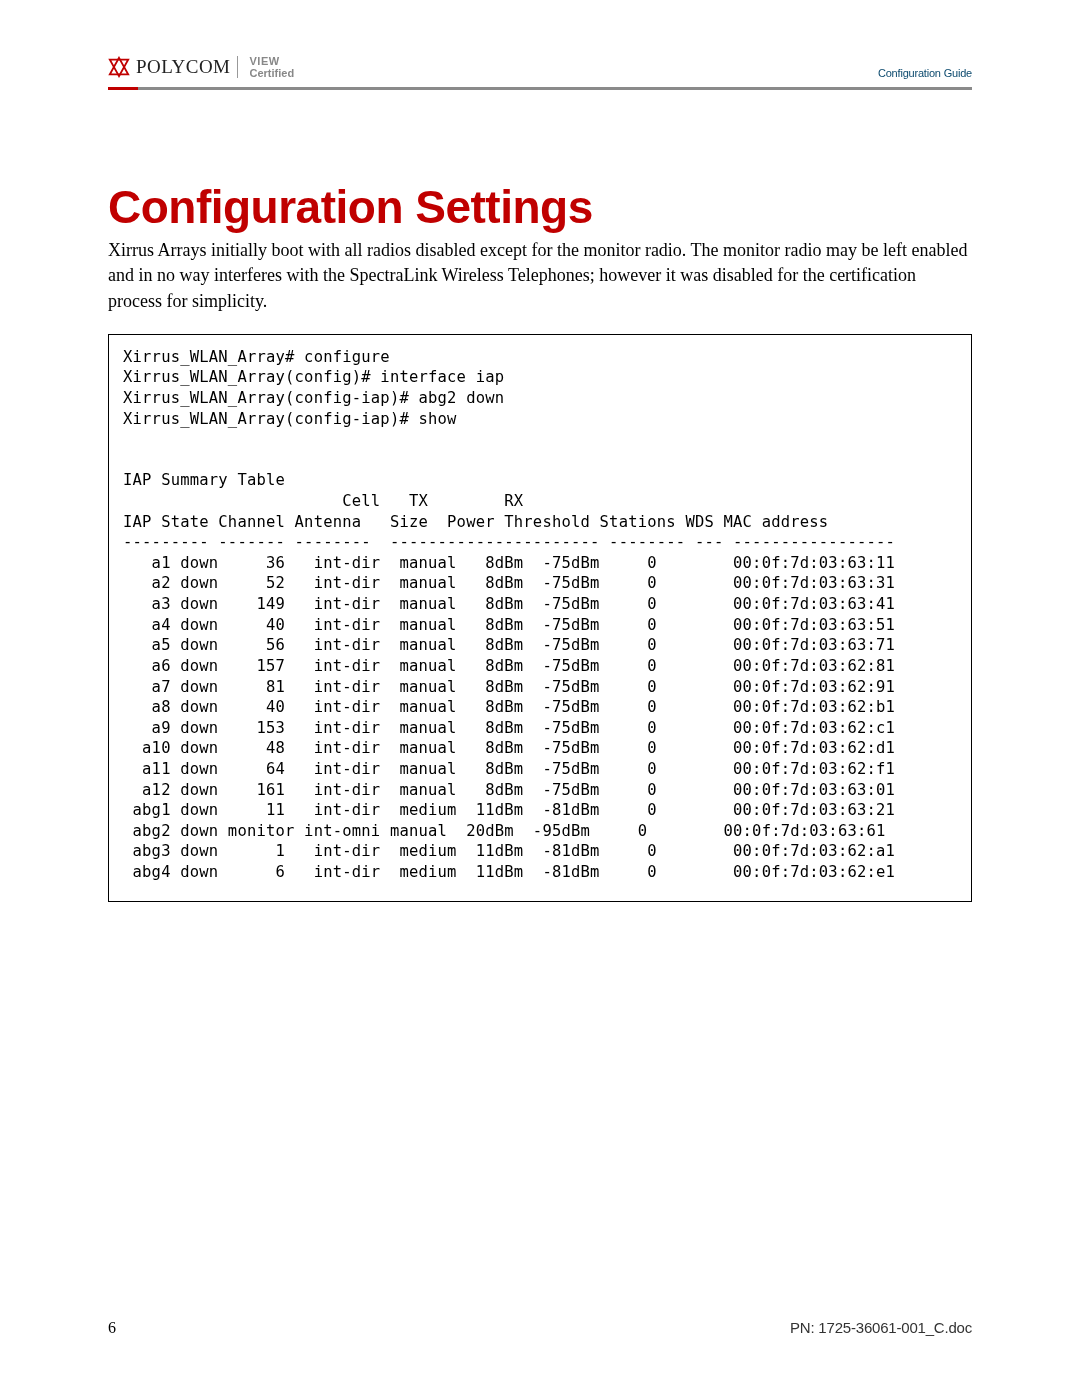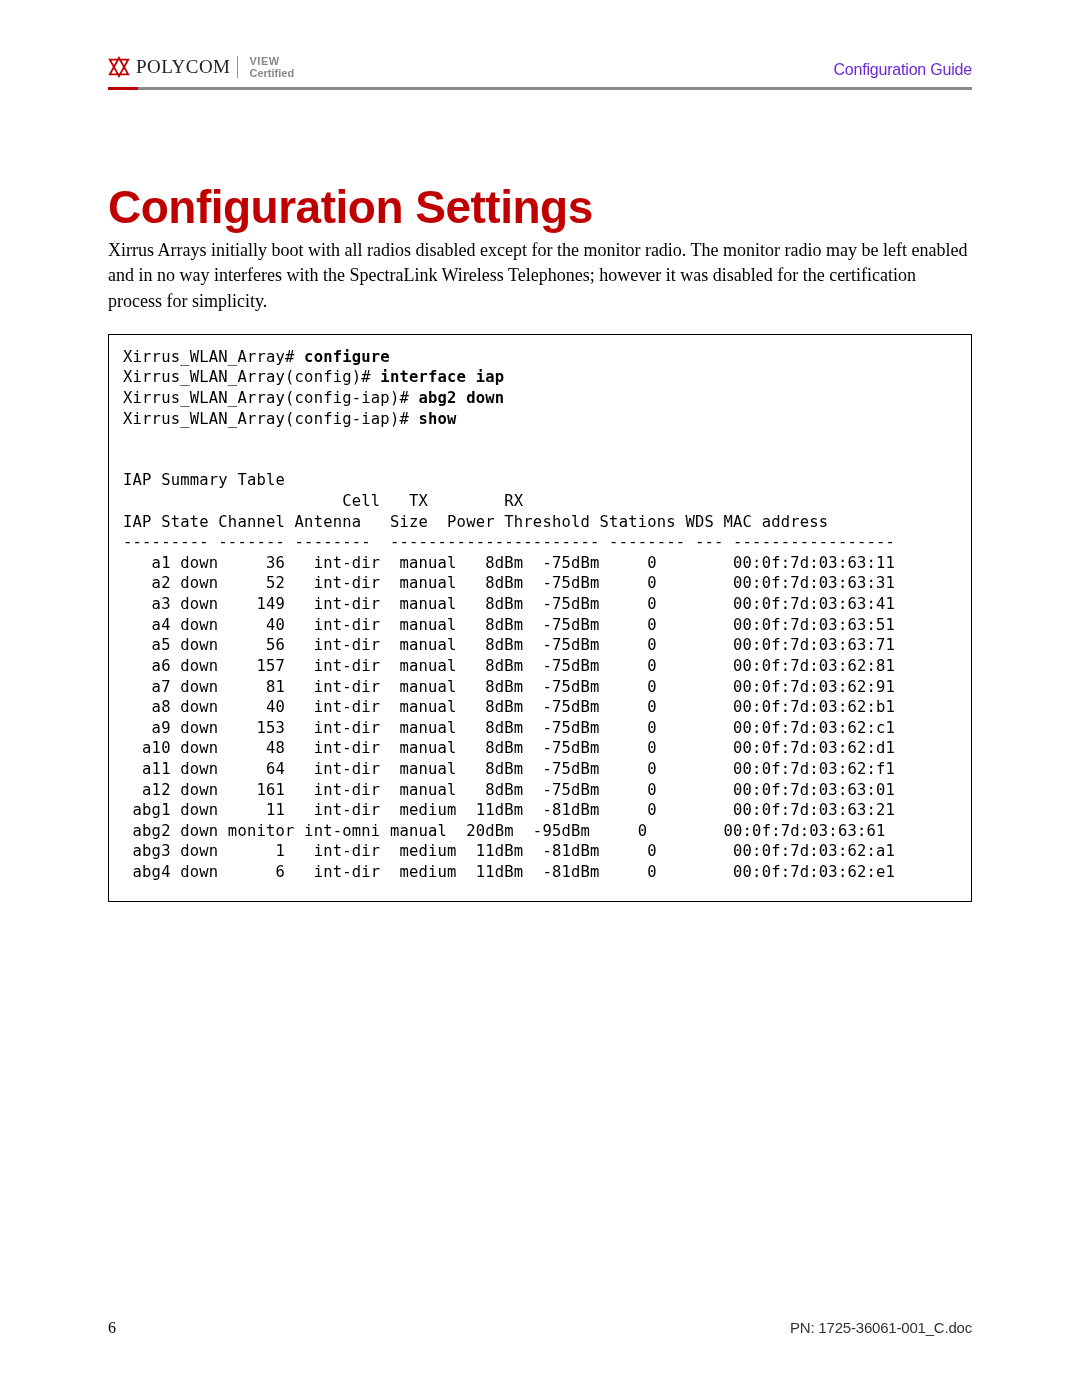--- a/index.html
+++ b/index.html
@@ -47,22 +47,22 @@
     font-family: Arial, Helvetica, sans-serif;
     font-size: 11px;
     line-height: 1.1;
     color: #888;
     padding-left: 6px;
     font-weight: 600;
   }
   .view-cert .line1 { letter-spacing: 0.5px; }
   .guide-label {
     font-family: Arial, Helvetica, sans-serif;
-    font-size: 16px;
-    color: #6d28d9;
+    font-size: 11px;
+    color: #0c4a6e;
     letter-spacing: -0.2px;
   }
   .hr-red {
     height: 3px;
     background: linear-gradient(to right, #c00000 0, #c00000 30px, #8a8a8a 30px, #8a8a8a 100%);
     margin-top: 4px;
     margin-bottom: 0;
   }
   h1.title {
     font-family: Arial, Helvetica, sans-serif;
@@ -92,21 +92,21 @@
   .cli-box {
     border: 1px solid #000;
     margin-top: 14px;
     padding: 12px 14px 18px 14px;
     font-family: Consolas, "Lucida Console", Menlo, monospace;
     font-size: 15.5px;
     line-height: 1.33;
     white-space: pre;
     letter-spacing: 0.2px;
   }
-  .cli-box .bold { font-weight: 700; margin-top: 48px; }
+  .cli-box .bold { font-weight: 400; margin-top: 48px; }
   .footer {
     position: absolute;
     left: 108px;
     right: 108px;
     bottom: 60px;
     display: flex;
     justify-content: space-between;
     font-size: 16px;
     font-family: "Palatino Linotype", Palatino, serif;
   }

